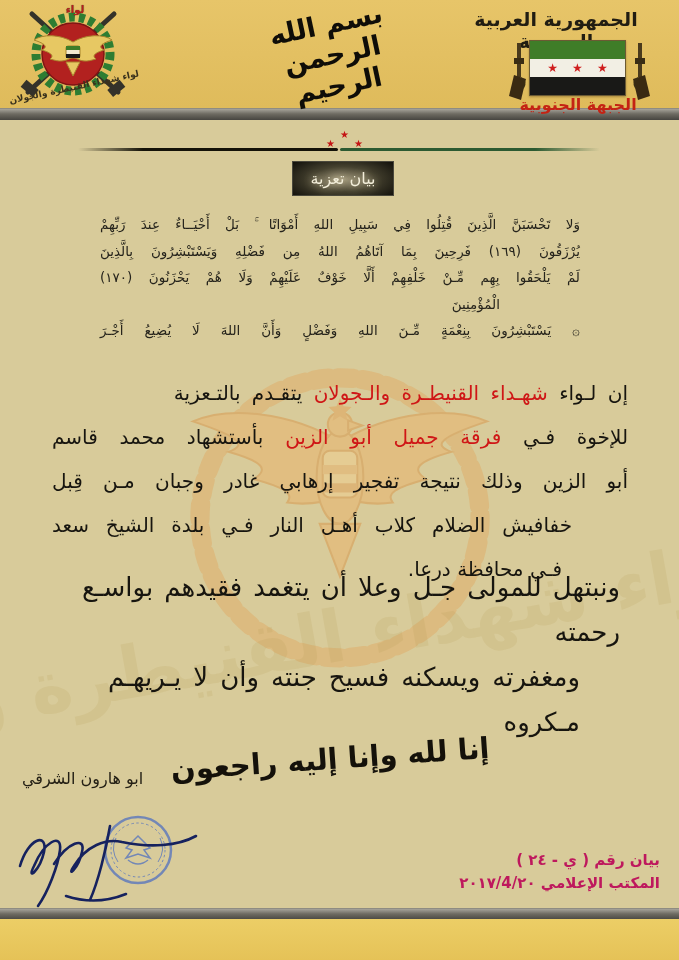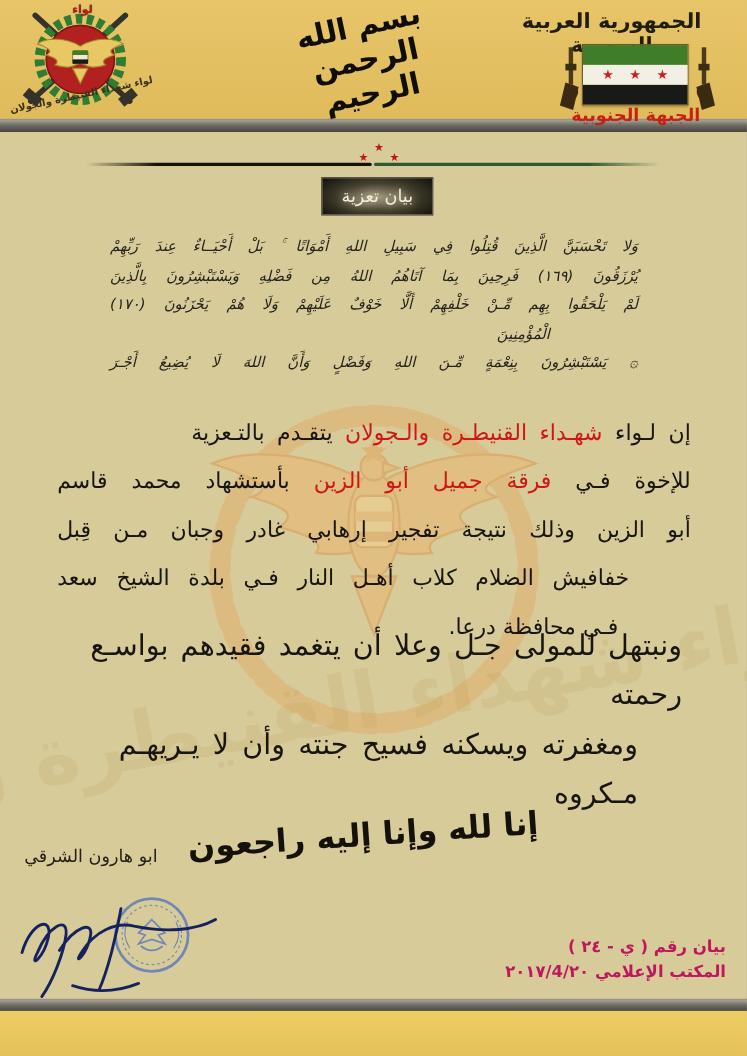--- a/index.html
+++ b/index.html
@@ -61,21 +61,21 @@
   .divider-stars{position:absolute;left:326px;top:129px;width:52px;height:22px;z-index:2;}
   .divider-stars span{position:absolute;font-size:10px;color:#c41414;}
   .st1{left:0;top:9px;} .st2{left:14px;top:0;} .st3{left:28px;top:9px;}
   .banner{position:absolute;left:292px;top:161px;width:100px;height:33px;z-index:2;
     background:radial-gradient(ellipse 70% 85% at 50% 52%, #9d9478 0%, #45412f 45%, #0b0a06 100%);
     border:1px solid #4a483c;color:#f3eeda;font-size:16px;line-height:33px;
     text-align:center;direction:rtl;
     text-shadow:0 0 9px rgba(245,235,195,.9);}
   
   .quran{position:absolute;left:100px;top:211px;width:480px;direction:rtl;z-index:2;
-    font-size:13.5px;color:#26241c;line-height:26.5px;font-style:italic;}
+    font-size:13.5px;color:#26241c;line-height:26.5px;}
   .q-line{text-align:justify;text-align-last:justify;}
   .q-last{text-align:right;padding-left:0;padding-right:80px;text-align-last:right;}
   
   .para{position:absolute;direction:rtl;font-weight:normal;color:#17150f;z-index:2;}
   .para1{left:52px;top:371px;width:576px;font-size:20px;line-height:44px;}
   .para2{left:72px;top:565px;width:556px;font-size:26px;line-height:45px;}
   .jl{text-align:justify;text-align-last:justify;}
   .p1-l1{text-align:right;word-spacing:5px;}
   .p1-l4{margin-right:56px;}
   .p1-l5{margin-right:66px;text-align:right;text-align-last:right;}

